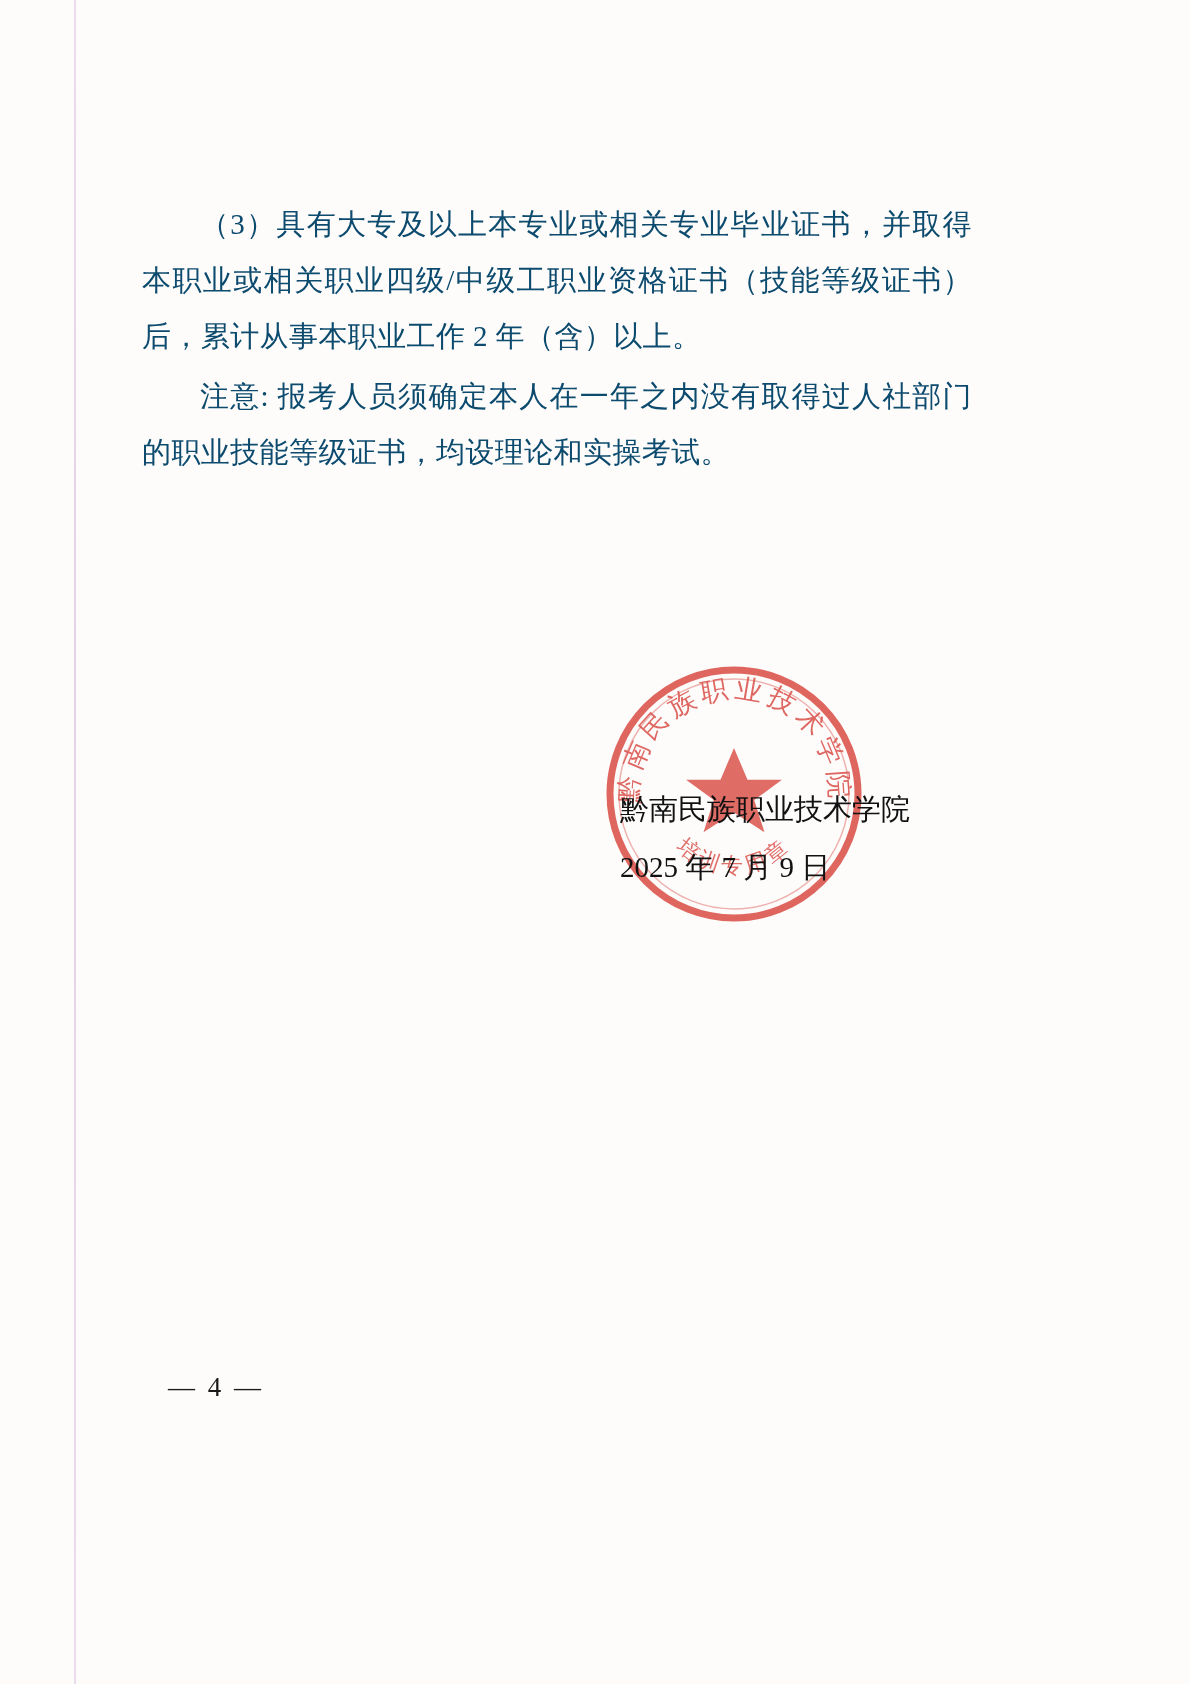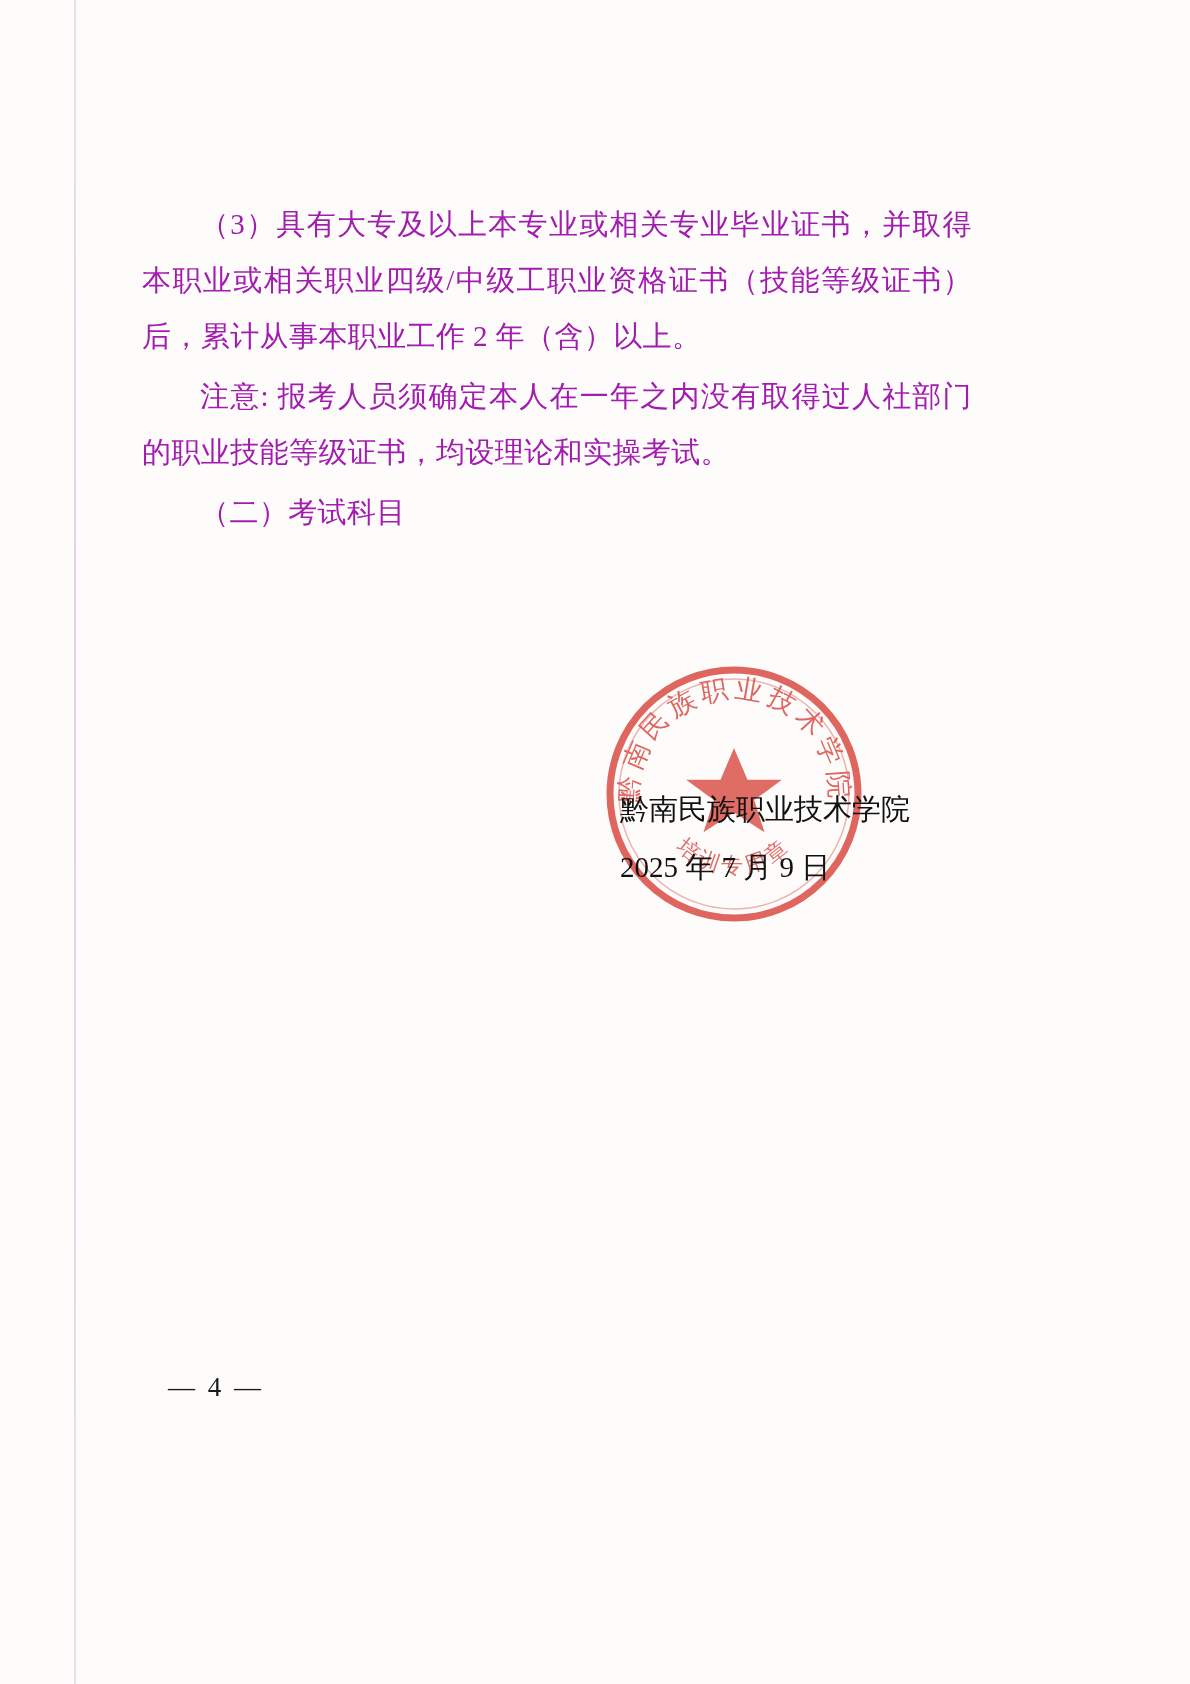--- a/index.html
+++ b/index.html
@@ -37,21 +37,21 @@
     position: absolute;
     left: 142px;
     top: 196px;
     width: 830px;
   }
 
   p.body-text {
     margin: 0 0 4px 0;
     font-size: 29px;
     line-height: 56px;
-    color: #a21caf;
+    color: #0c4a6e;
     text-align: justify;
     text-justify: inter-ideograph;
     letter-spacing: 0.4px;
     font-family: "Liberation Serif", "DejaVu Serif", serif;
   }
   p.indent {
     text-indent: 58px;
   }
 
   
@@ -97,21 +97,20 @@
 </head>
 <body>
 
 <div class="page">
 
   <div class="binding-line"></div>
 
   <div class="content">
     <p class="body-text indent">（3）具有大专及以上本专业或相关专业毕业证书，并取得本职业或相关职业四级/中级工职业资格证书（技能等级证书）后，累计从事本职业工作 2 年（含）以上。</p>
     <p class="body-text indent">注意: 报考人员须确定本人在一年之内没有取得过人社部门的职业技能等级证书，均设理论和实操考试。</p>
-    <p class="body-text indent">（二）考试科目</p>
   </div>
 
   <div class="seal">
     <svg width="268" height="268" viewBox="0 0 268 268" xmlns="http://www.w3.org/2000/svg">
       <g transform="translate(134,134)">
         <circle cx="0" cy="0" r="124" fill="none" stroke="#d8453f" stroke-width="7" opacity="0.92"></circle>
         <circle cx="0" cy="0" r="115" fill="none" stroke="#d8453f" stroke-width="1.5" opacity="0.45"></circle>
 
         <path d="M0,-46 L13.5,-14.2 L47.9,-14.2 L20.2,6.1 L30.5,38.2 L0,18.4 L-30.5,38.2 L-20.2,6.1 L-47.9,-14.2 L-13.5,-14.2 Z" fill="#d8453f" opacity="0.88"></path>
 

